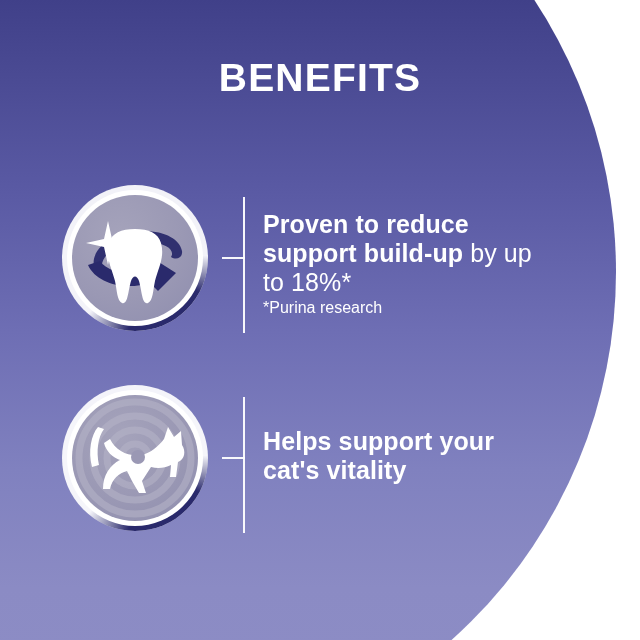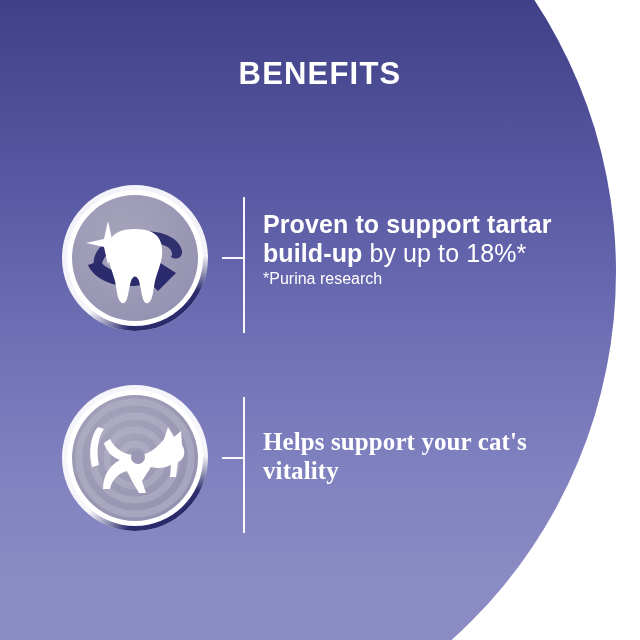--- a/index.html
+++ b/index.html
@@ -29,21 +29,21 @@
         #8081bf 70%,
         #8b8bc4 82%,
         #8e8ec6 100%);
   }
 
   .title{
     position:absolute;
     left:0; top:58px; width:640px;
     text-align:center;
     color:#ffffff;
-    font-size:31px;
+    font-size:39px;
     font-weight:bold;
     letter-spacing:1.2px;
     line-height:1;
   }
 
   
   .row{position:absolute;left:0;width:640px;}
   .row-1{top:185px;}
   .row-2{top:385px;}
 
@@ -101,21 +101,21 @@
     opacity:.95;
   }
 
   .copy{
     position:absolute;
     left:263px;
     width:290px;
     color:#ffffff;
   }
   .copy-1{top:25px;}
-  .copy-2{top:42px;font-family:Liberation Serif, serif;}
+  .copy-2{top:42px;}
 
   .headline{
     font-size:25px;
     line-height:29px;
     font-weight:normal;
     letter-spacing:.1px;
     margin:0;
   }
   .headline .em{font-weight:bold;}
   .footnote{
@@ -153,21 +153,21 @@
 
           <path d="M36,26 L40,44 L58,48 L40,52 L36,70 L32,52 L14,48 L32,44 Z" fill="#ffffff"></path>
         </svg>
       </div>
     </div>
 
     <div class="connector"></div>
     <div class="connector-tick"></div>
 
     <div class="copy copy-1">
-      <p class="headline"><span class="em">Proven to support tartar build-up</span><span> by up to 18%*</span></p>
+      <p class="headline"><span class="em">Proven to reduce support build-up</span><span> by up to 18%*</span></p>
       <p class="footnote">*Purina research</p>
     </div>
   </div>
 
   <div class="row row-2">
 
     <div class="badge">
       <div class="ring-outer"></div>
       <div class="ring-navy"></div>
       <div class="ring-gap"></div>

